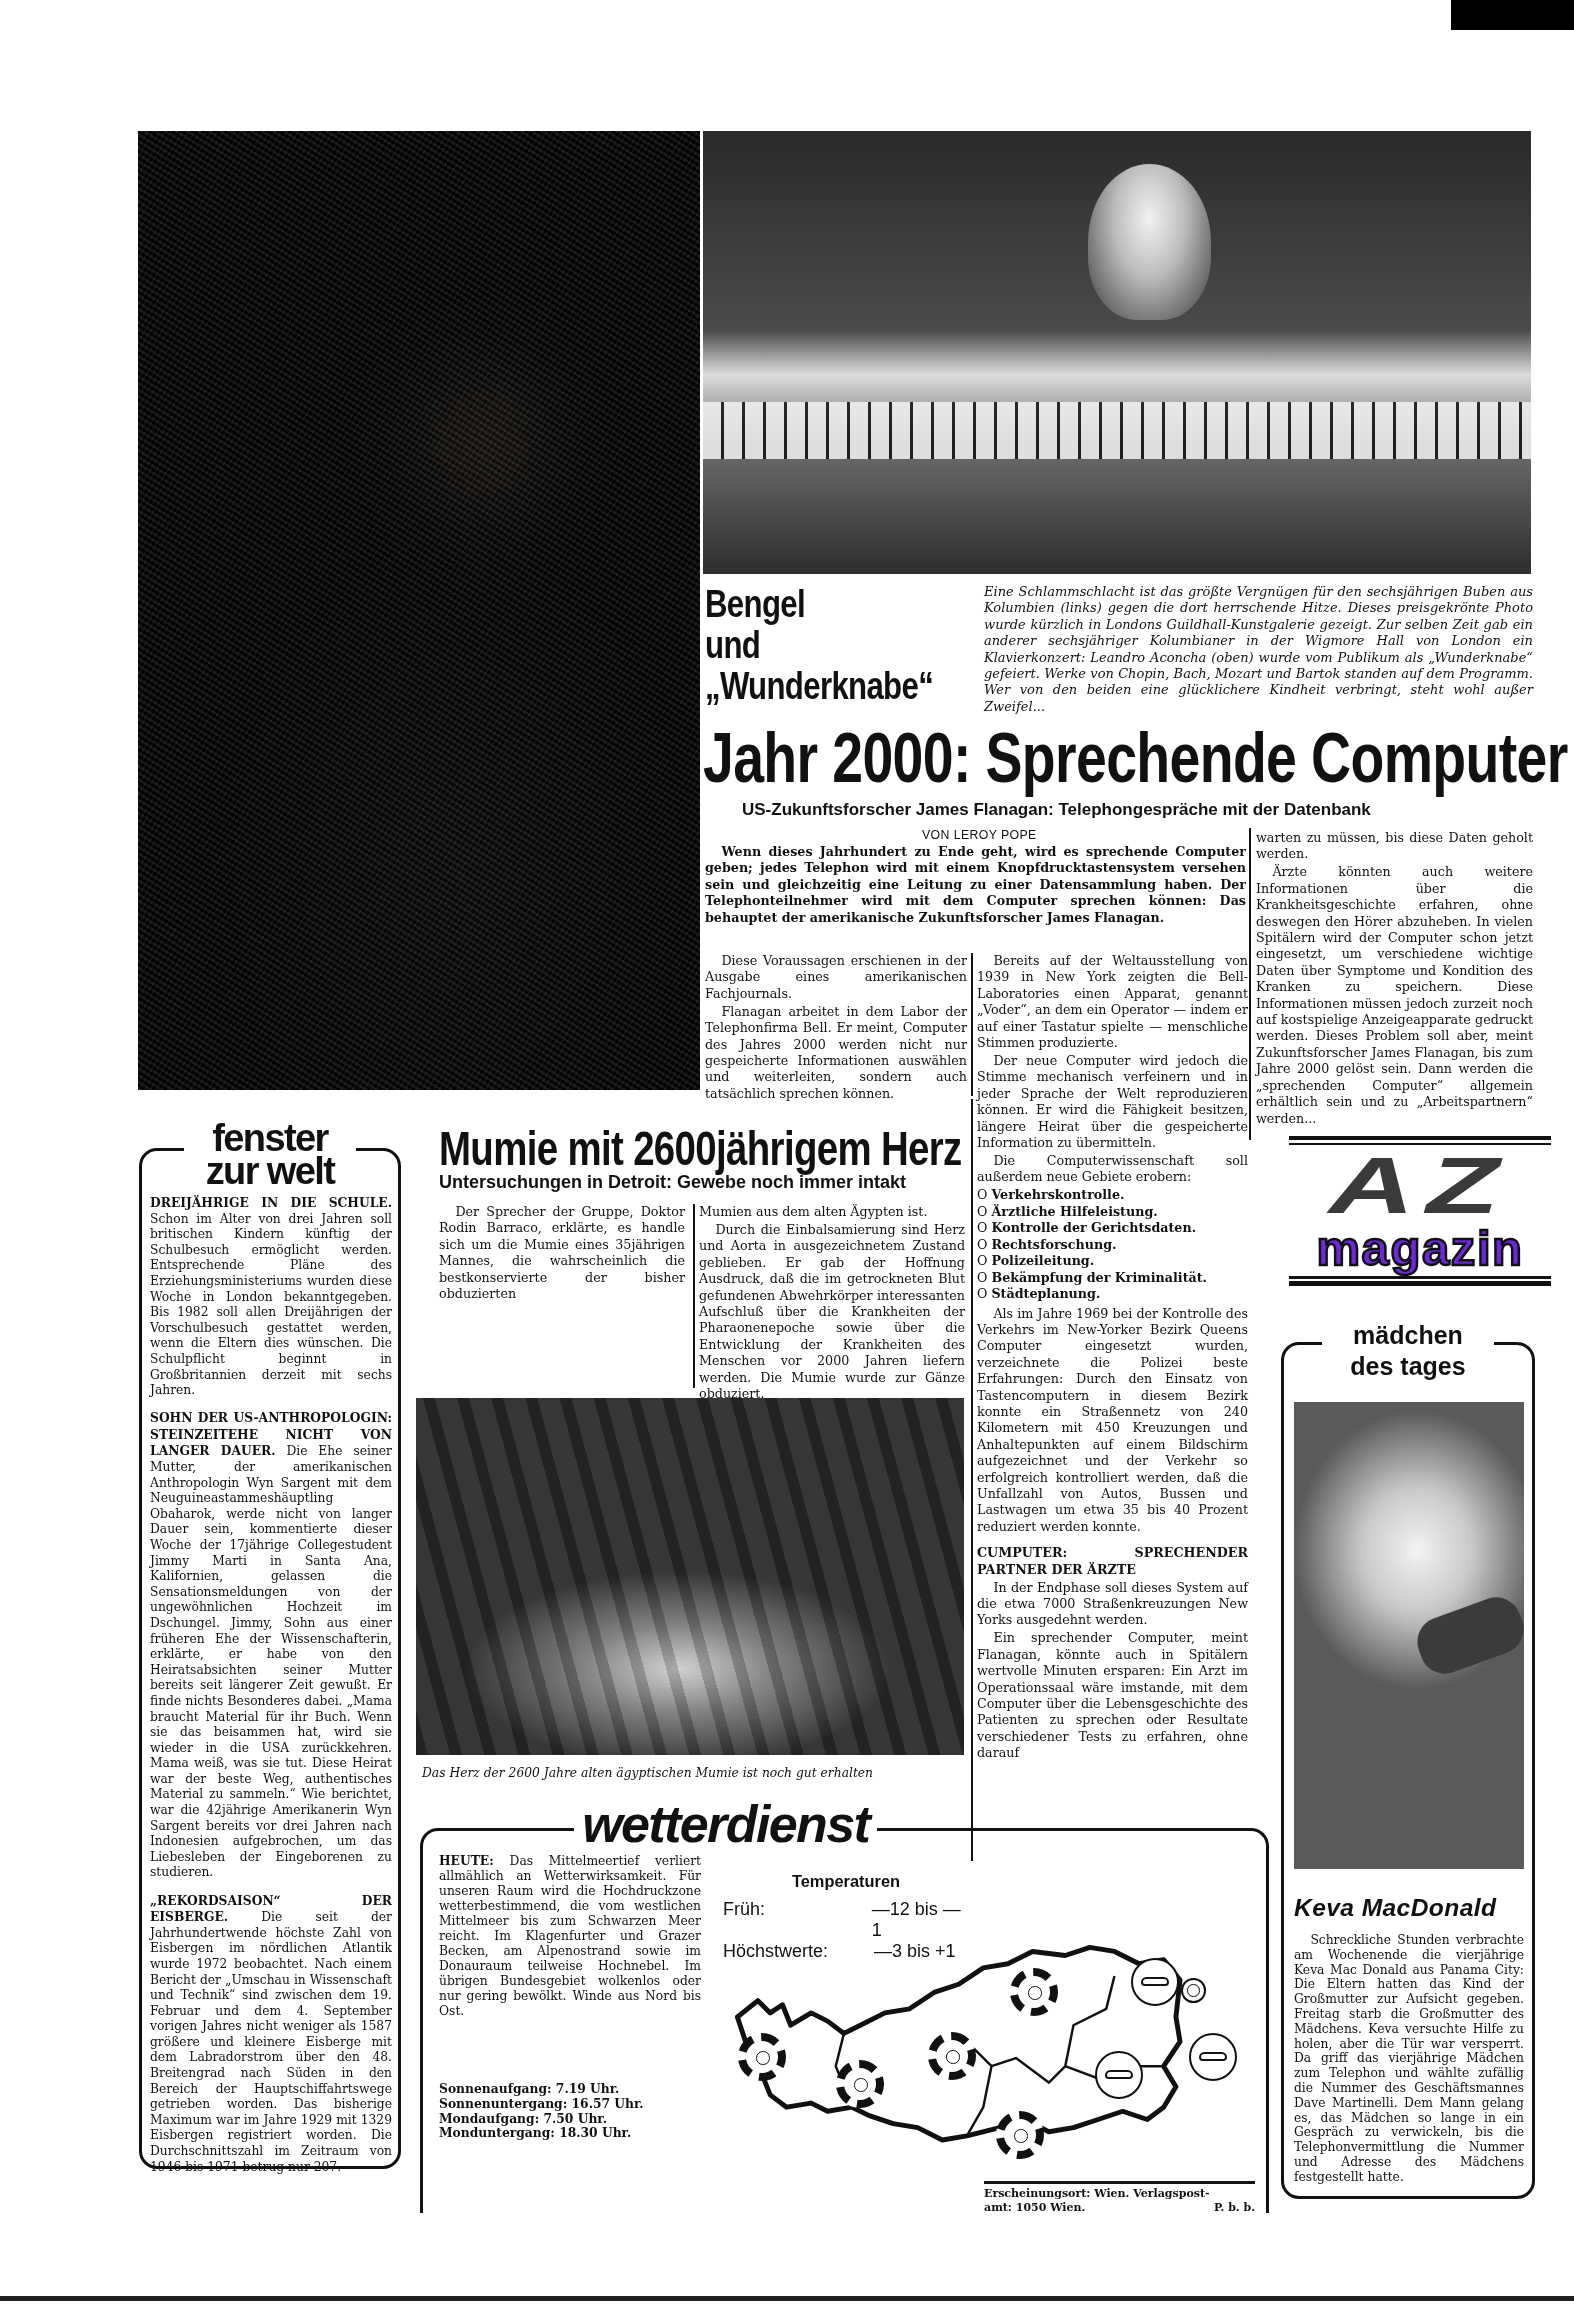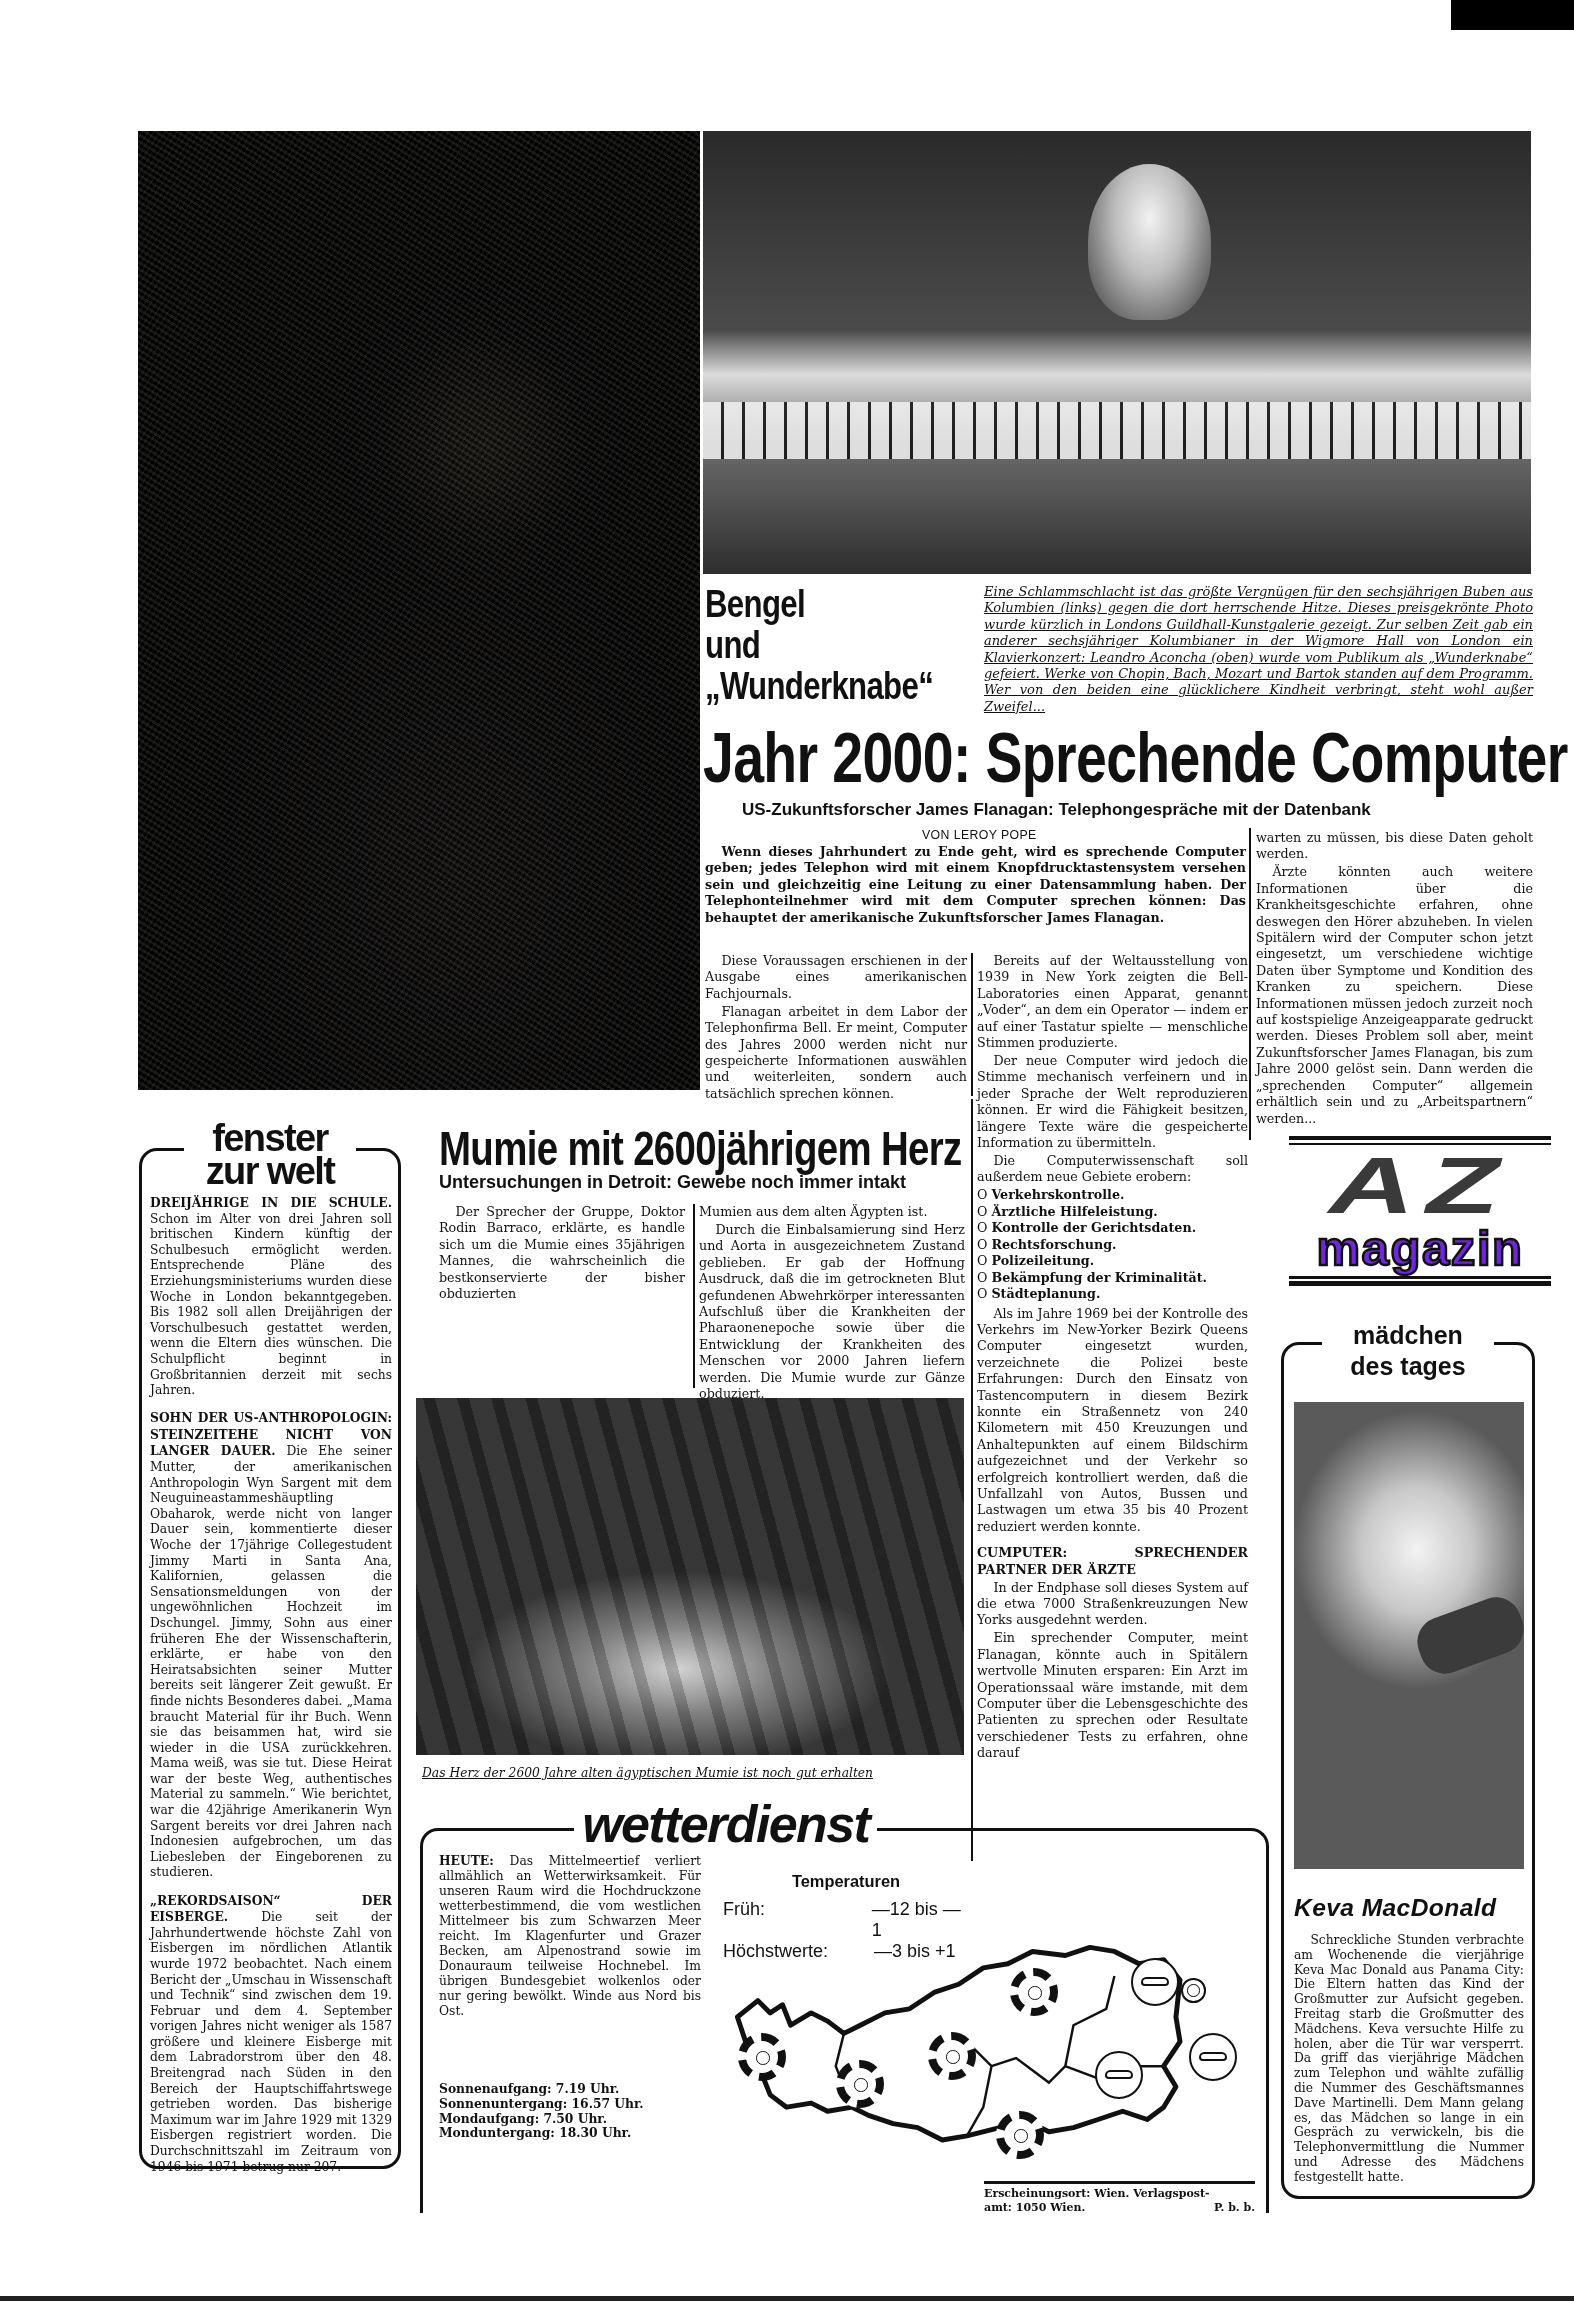--- a/index.html
+++ b/index.html
@@ -35,21 +35,21 @@
   .photo-mummy .figs { position:absolute; inset:0;
     background: repeating-linear-gradient(75deg, rgba(0,0,0,0.18) 0 11.5px, rgba(255,255,255,0.06) 11.5px 33px); }
   .photo-girl { background:
       radial-gradient(ellipse 123px 139px at 123px 148px, #f3f3f3 0%, #c8c8c8 45%, #5a5a5a 100%),
       linear-gradient(180deg, #e6e6e6 0%, #9a9a9a 100%); }
   .photo-girl .phone { position:absolute; left:123px; top:205px; width:107px; height:57px; border-radius:24.6px;
     background:#3b3b3b; transform: rotate(-20deg); }
 
   
   .h-bengel { font-family: "Liberation Sans", sans-serif; font-weight: bold; font-size: 38px; line-height: 41px; transform: scaleX(0.82); transform-origin: left top; letter-spacing: -0.8px; }
-  .caption-italic { font-style: italic; font-size: 13px; line-height: 16.4px; text-align: justify; font-family: "DejaVu Serif", serif; text-decoration: underline; }
+  .caption-italic { font-style: italic; font-size: 13px; line-height: 16.4px; text-align: justify; font-family: "DejaVu Serif", serif; }
   .h-jahr { font-family: "Liberation Sans", sans-serif; font-weight: bold; font-size: 71px; line-height: 74px; letter-spacing: -0.8px; transform: scaleX(0.78); transform-origin: left top; white-space: nowrap; }
   .h-sub { font-family: "Liberation Sans", sans-serif; font-weight: bold; font-size: 17px; line-height: 21px; white-space: nowrap; }
   .byline { font-family: "Liberation Sans", sans-serif; font-size: 12.3px; letter-spacing: 0.4px; }
   .h-mumie { font-family: "Liberation Sans", sans-serif; font-weight: bold; font-size: 48px; line-height: 51px; transform: scaleX(0.8); transform-origin: left top; white-space: nowrap; letter-spacing:-0.8px; }
 
   .col-rule { position: absolute; width: 1.6px; background: #111; }
 
   
   .frame-box { position: absolute; border: 3.3px solid #111; border-radius: 18px; }
   .box-title-bg { position: absolute; background: #fff; padding: 0 8.2px; }
@@ -111,21 +111,21 @@
 </div>
 
 <div class="abs body-text" style="left:705px; top:953px; width:262px;">
   <p>Diese Voraussagen erschienen in der Ausgabe eines amerikanischen Fachjournals.</p>
   <p>Flanagan arbeitet in dem Labor der Telephonfirma Bell. Er meint, Computer des Jahres 2000 werden nicht nur gespeicherte Informationen auswählen und weiterleiten, sondern auch tatsächlich sprechen können.</p>
 </div>
 <div class="col-rule" style="left:971px; top:953px; height:143px;"></div>
 
 <div class="abs body-text" style="left:977px; top:953px; width:271px;">
   <p>Bereits auf der Weltausstellung von 1939 in New York zeigten die Bell-Laboratories einen Apparat, genannt „Voder“, an dem ein Operator — indem er auf einer Tastatur spielte — menschliche Stimmen produzierte.</p>
-  <p>Der neue Computer wird jedoch die Stimme mechanisch verfeinern und in jeder Sprache der Welt reproduzieren können. Er wird die Fähigkeit besitzen, längere Texte wäre die gespeicherte Information zu übermitteln.</p>
+  <p>Der neue Computer wird jedoch die Stimme mechanisch verfeinern und in jeder Sprache der Welt reproduzieren können. Er wird die Fähigkeit besitzen, längere Heirat über die gespeicherte Information zu übermitteln.</p>
   <p>Die Computerwissenschaft soll außerdem neue Gebiete erobern:</p>
   <ul class="bullet-list">
     <li>Verkehrskontrolle.</li>
     <li>Ärztliche Hilfeleistung.</li>
     <li>Kontrolle der Gerichtsdaten.</li>
     <li>Rechtsforschung.</li>
     <li>Polizeileitung.</li>
     <li>Bekämpfung der Kriminalität.</li>
     <li>Städteplanung.</li>
   </ul>

